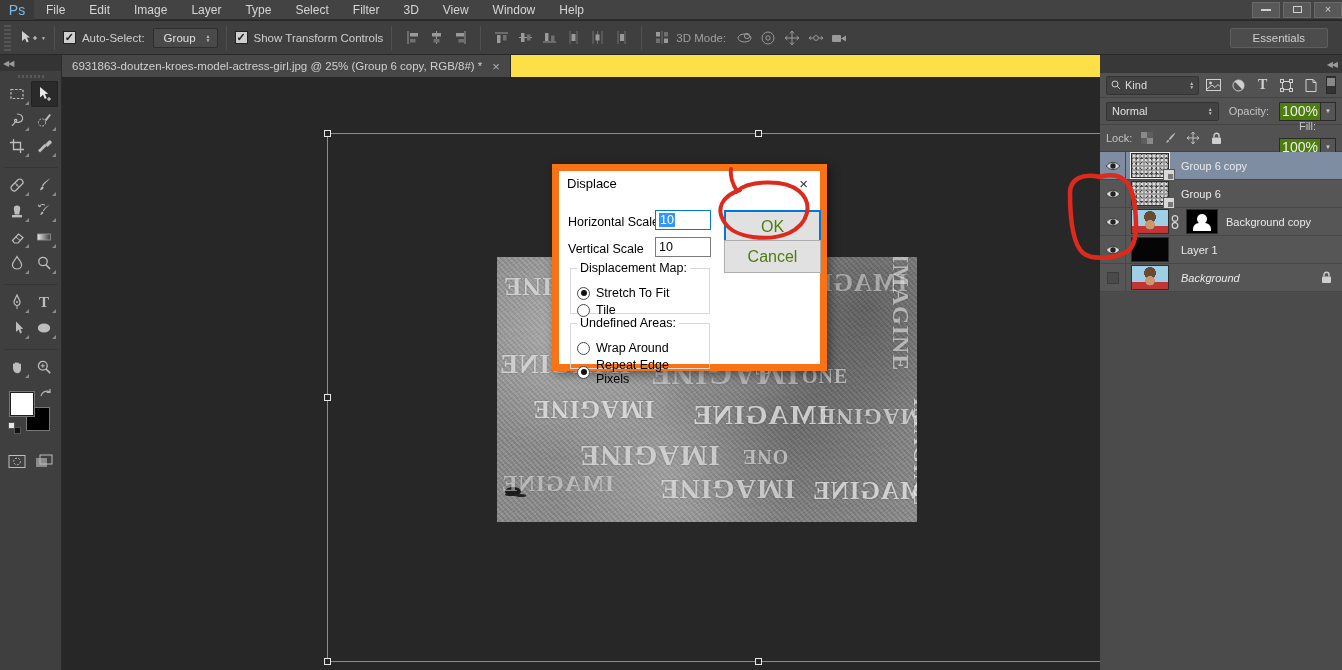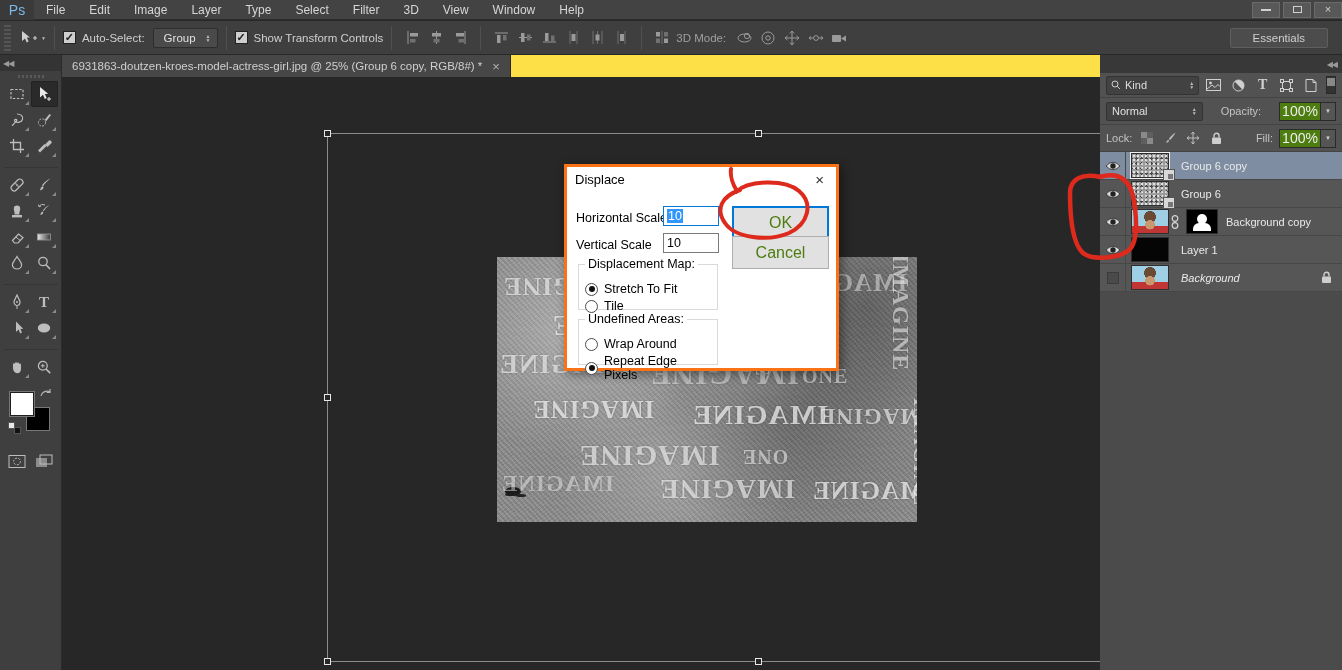--- a/index.html
+++ b/index.html
@@ -66,21 +66,21 @@
       radial-gradient(circle at 42% 82%, rgba(255,255,255,.18), transparent 36%),
       radial-gradient(circle at 88% 18%, rgba(0,0,0,.28), transparent 30%),
       radial-gradient(circle at 60% 35%, rgba(255,255,255,.14), transparent 25%),
       repeating-linear-gradient(47deg, rgba(255,255,255,.06) 0 2px, rgba(0,0,0,.07) 2px 4px),
       repeating-linear-gradient(-33deg, rgba(0,0,0,.08) 0 1px, transparent 1px 3px),
       #8f8f8f; }
   .tex-word { position:absolute; font-family:"Liberation Serif", serif; font-weight:bold; color:rgba(245,245,245,.85); letter-spacing:1px; white-space:nowrap; text-shadow:0 0 2px rgba(0,0,0,.35); }
   #tex-blotch { position:absolute; left:8px; top:230px; width:16px; height:9px; background:#0a0a0a; border-radius:50%; box-shadow:8px 4px 0 -3px #111, -3px 3px 0 -3px #151515; opacity:.85; }
 
   
-  #dialog { position:absolute; left:564px; top:164px; width:275px; height:207px; background:#ffffff; border:3px solid #f97316; box-shadow:3px 3px 10px rgba(0,0,0,.45); color:#000; }
+  #dialog { position:absolute; left:552px; top:164px; width:275px; height:207px; background:#ffffff; border:7px solid #f97316; box-shadow:3px 3px 10px rgba(0,0,0,.45); color:#000; }
   #dialog-titlebar { height:24px; display:flex; align-items:center; padding:0 8px; font-size:13px; color:#000; }
   #dialog-close { margin-left:auto; font-size:15px; color:#333; padding:0 4px; }
   .dlg-row { position:absolute; left:9px; font-size:12.5px; color:#000; }
   .dlg-input { position:absolute; width:56px; height:20px; border:1px solid #7a7a7a; background:#fff; font-size:12.5px; padding-left:3px; display:flex; align-items:center; }
   .dlg-input.focused { border-color:#0078d7; }
   .dlg-input.focused .val { background:#3297fd; color:#fff; padding:0 1px; }
   .dlg-btn { position:absolute; left:165px; width:97px; height:33px; background:#e1e1e1; border:1px solid #adadad; font-size:16px; color:#4d7c0f; display:flex; align-items:center; justify-content:center; }
   .dlg-btn.default { border:1px solid #0078d7; box-shadow:inset 0 0 0 1px #0078d7; background:#e5f1fb00; background:#e1e1e1; }
   .dlg-group { position:absolute; left:11px; width:140px; border:1px solid #d9d9d9; padding:8px 6px 6px 6px; }
   .dlg-group legend { font-size:12.5px; padding:0 3px; }
@@ -96,30 +96,30 @@
   .panel-tab { font-size:11px; color:#b3b3b3; padding:3px 6px 4px 6px; max-width:40px; overflow:hidden; white-space:nowrap; }
   .panel-tab.active { background:#525252; color:#e6e6e6; max-width:52px; }
   #panel-menu { margin-left:auto; color:#c0c0c0; font-size:9px; padding:3px 4px; }
   .panel-row { background:#525252; display:flex; align-items:center; padding:0 6px; border-bottom:1px solid #444; }
   #filter-row { height:25px; gap:5px; }
   #kind-select { display:flex; align-items:center; gap:4px; background:#424242; border:1px solid #333; border-radius:2px; height:19px; width:96px; padding:0 4px; font-size:11px; color:#ddd; }
   #kind-select .updn { margin-left:auto; }
   .filter-icon { width:20px; height:19px; display:flex; align-items:center; justify-content:center; color:#d0d0d0; }
   #filter-toggle { margin-left:auto; width:10px; height:18px; background:#333; border:1px solid #2a2a2a; display:flex; flex-direction:column; }
   #filter-toggle div { width:8px; height:8px; background:#888; margin:1px auto 0 auto; }
-  #blend-row { height:27px; gap:18px; }
+  #blend-row { height:27px; gap:10px; }
   #blend-select { display:flex; align-items:center; background:#424242; border:1px solid #333; border-radius:2px; height:19px; width:118px; padding:0 5px; font-size:11px; color:#e0e0e0; }
   #blend-select .updn { margin-left:auto; }
   .mini-label { font-size:11px; color:#c4c4c4; }
   .val-combo { display:flex; height:19px; }
   .val-box { background:#4d7c0f; border:1px solid #2a2a2a; width:42px; display:flex; align-items:center; justify-content:center; font-size:14px; color:#eee; }
   .val-arrow { width:15px; background:#555; border:1px solid #2a2a2a; border-left:none; display:flex; align-items:center; justify-content:center; font-size:6px; color:#ccc; }
   #lock-row { height:27px; gap:7px; }
   .lock-icon { width:16px; height:16px; display:flex; align-items:center; justify-content:center; }
-  #fill-group { margin-left:auto; display:flex; align-items:center; gap:6px; }
+  #fill-group { margin-left:auto; display:flex; align-items:center; gap:6px;flex-direction:column; }
 
   #layer-list { }
   .layer-row { height:28px; background:#565656; border-bottom:1px solid #474747; display:flex; align-items:center; position:relative; }
   .layer-row.selected { background:#7e8da1; }
   .eye-cell { width:26px; align-self:stretch; border-right:1px solid #474747; display:flex; align-items:center; justify-content:center; }
   .vis-empty { width:12px; height:12px; background:#4a4a4a; border:1px solid #3c3c3c; }
   .thumb { width:38px; height:25px; border:1px solid #2e2e2e; margin-left:5px; position:relative; flex:0 0 auto; }
   .thumb.bracketed { outline:1px solid #f0f0f0; }
   .thumb.texture { background:
       radial-gradient(rgba(255,255,255,.7) 1px, transparent 1.2px) 0 0/4px 4px,

